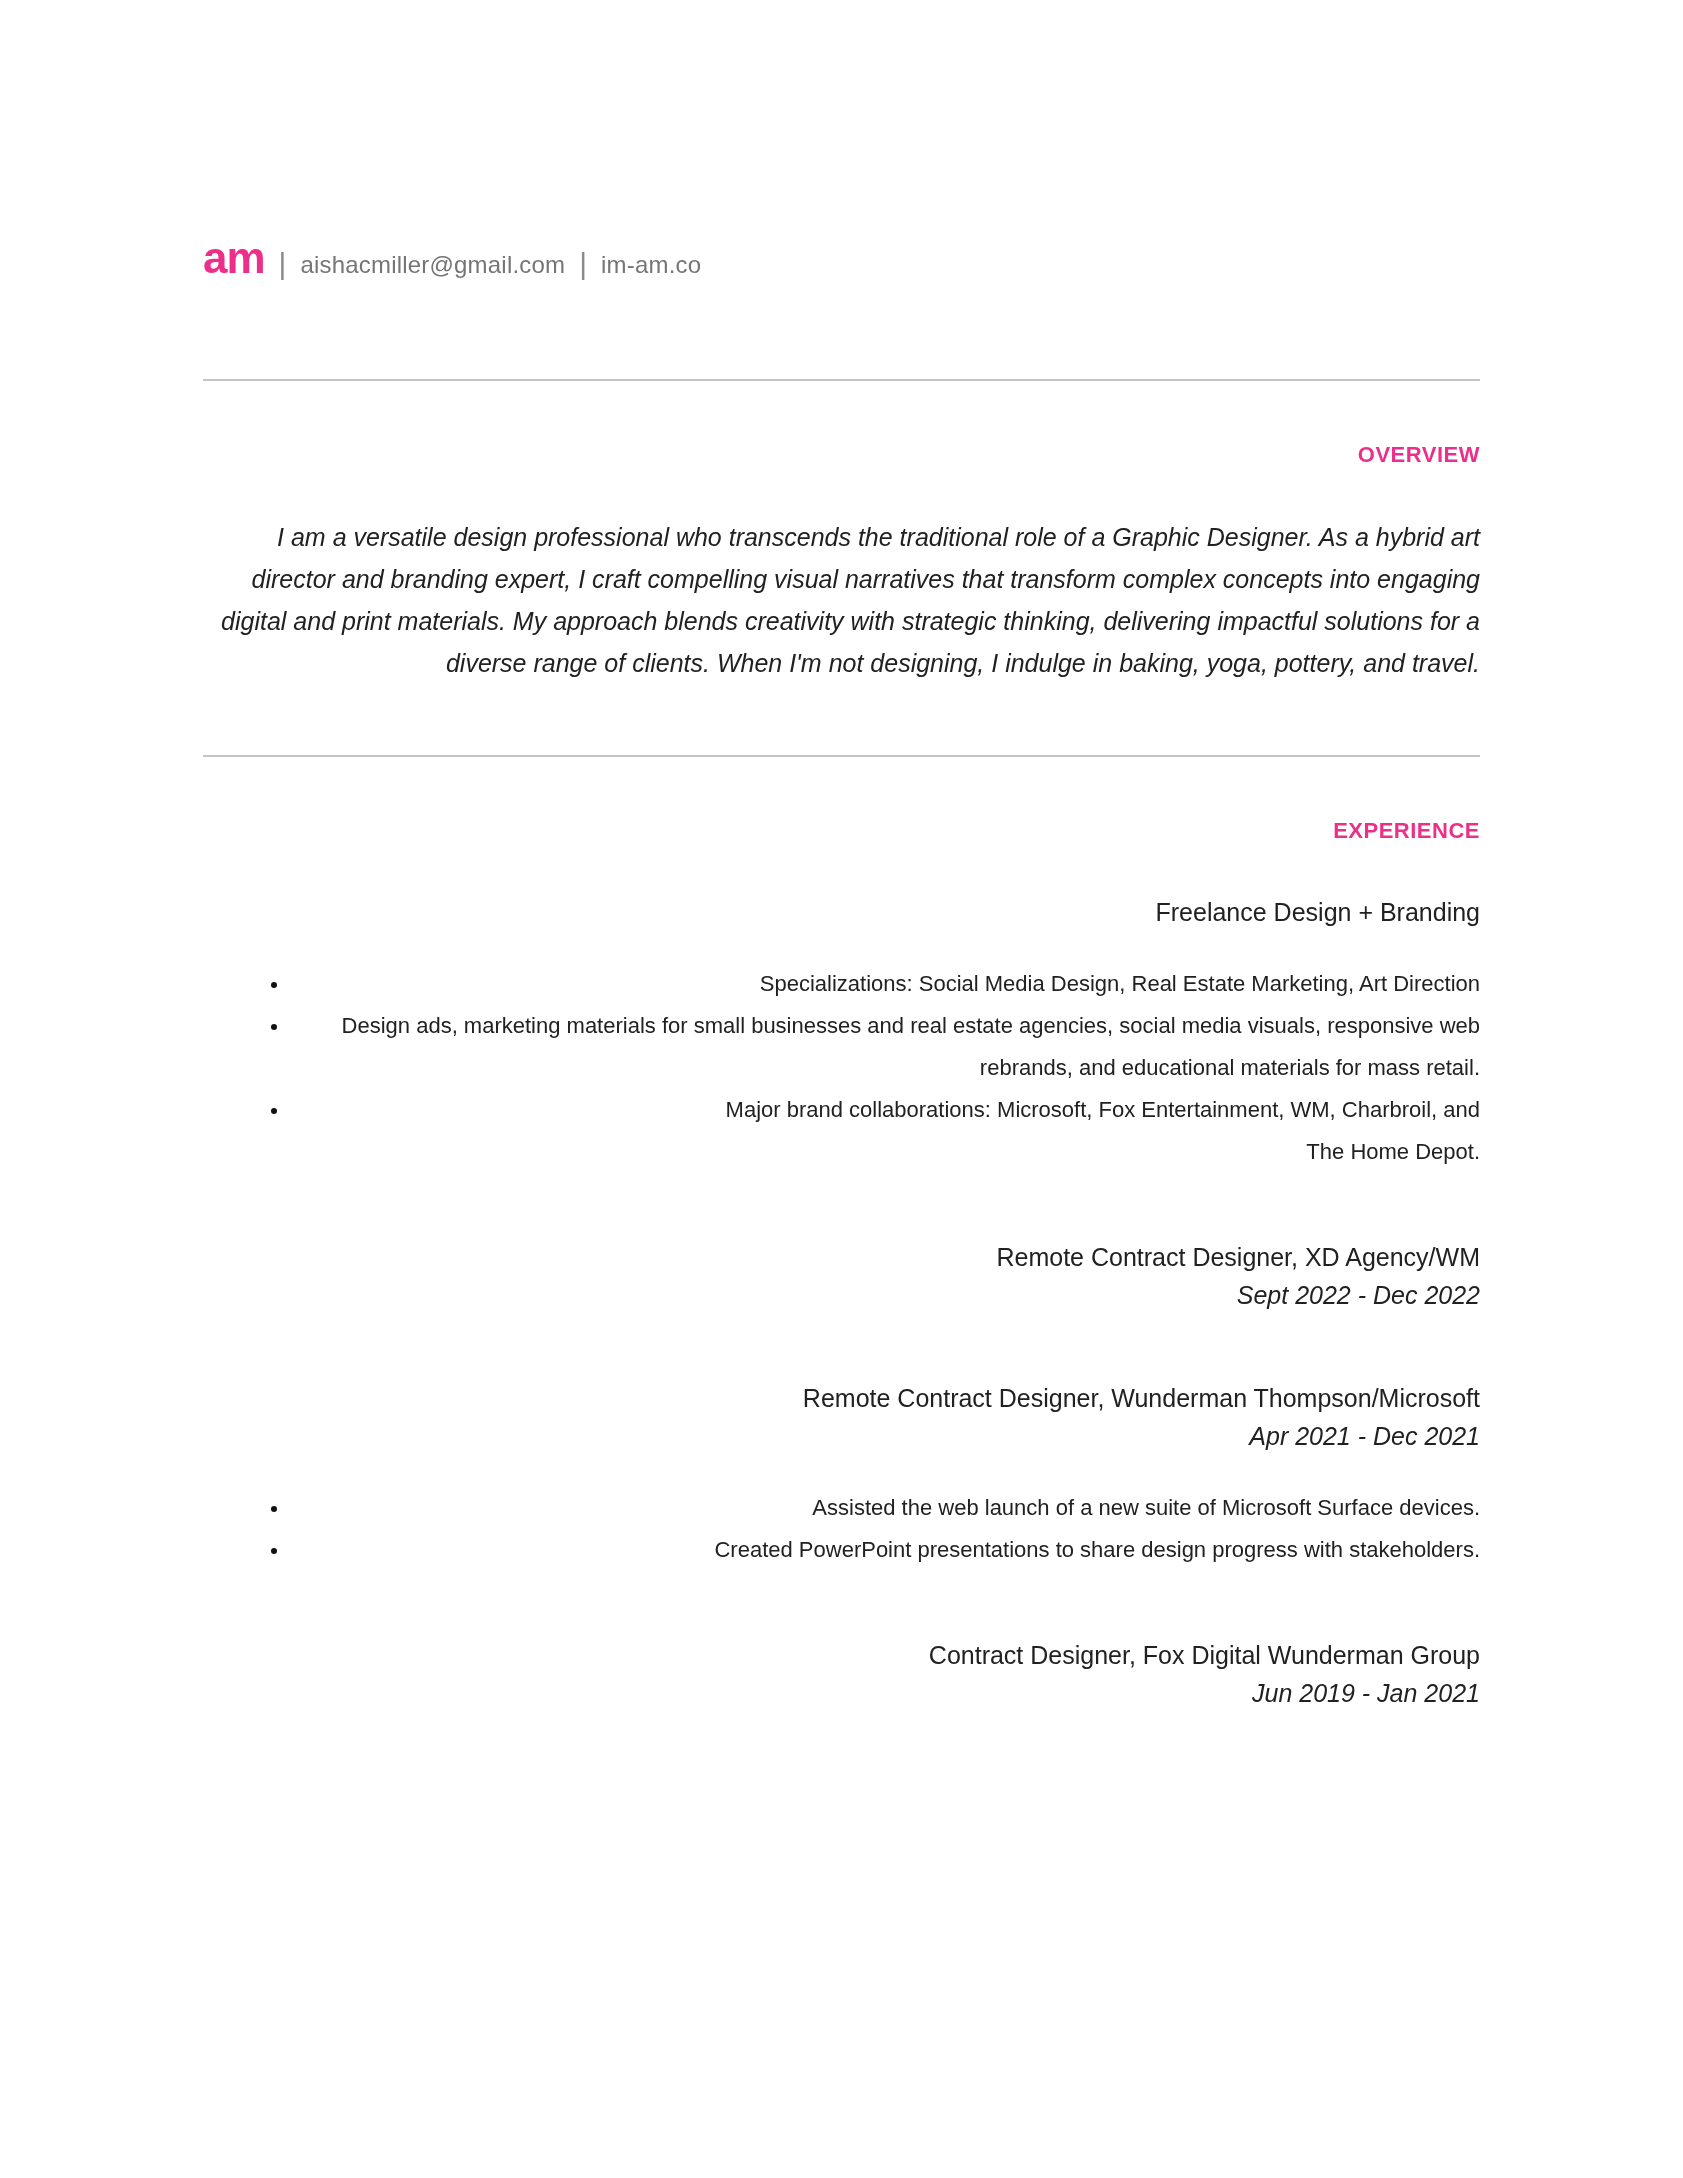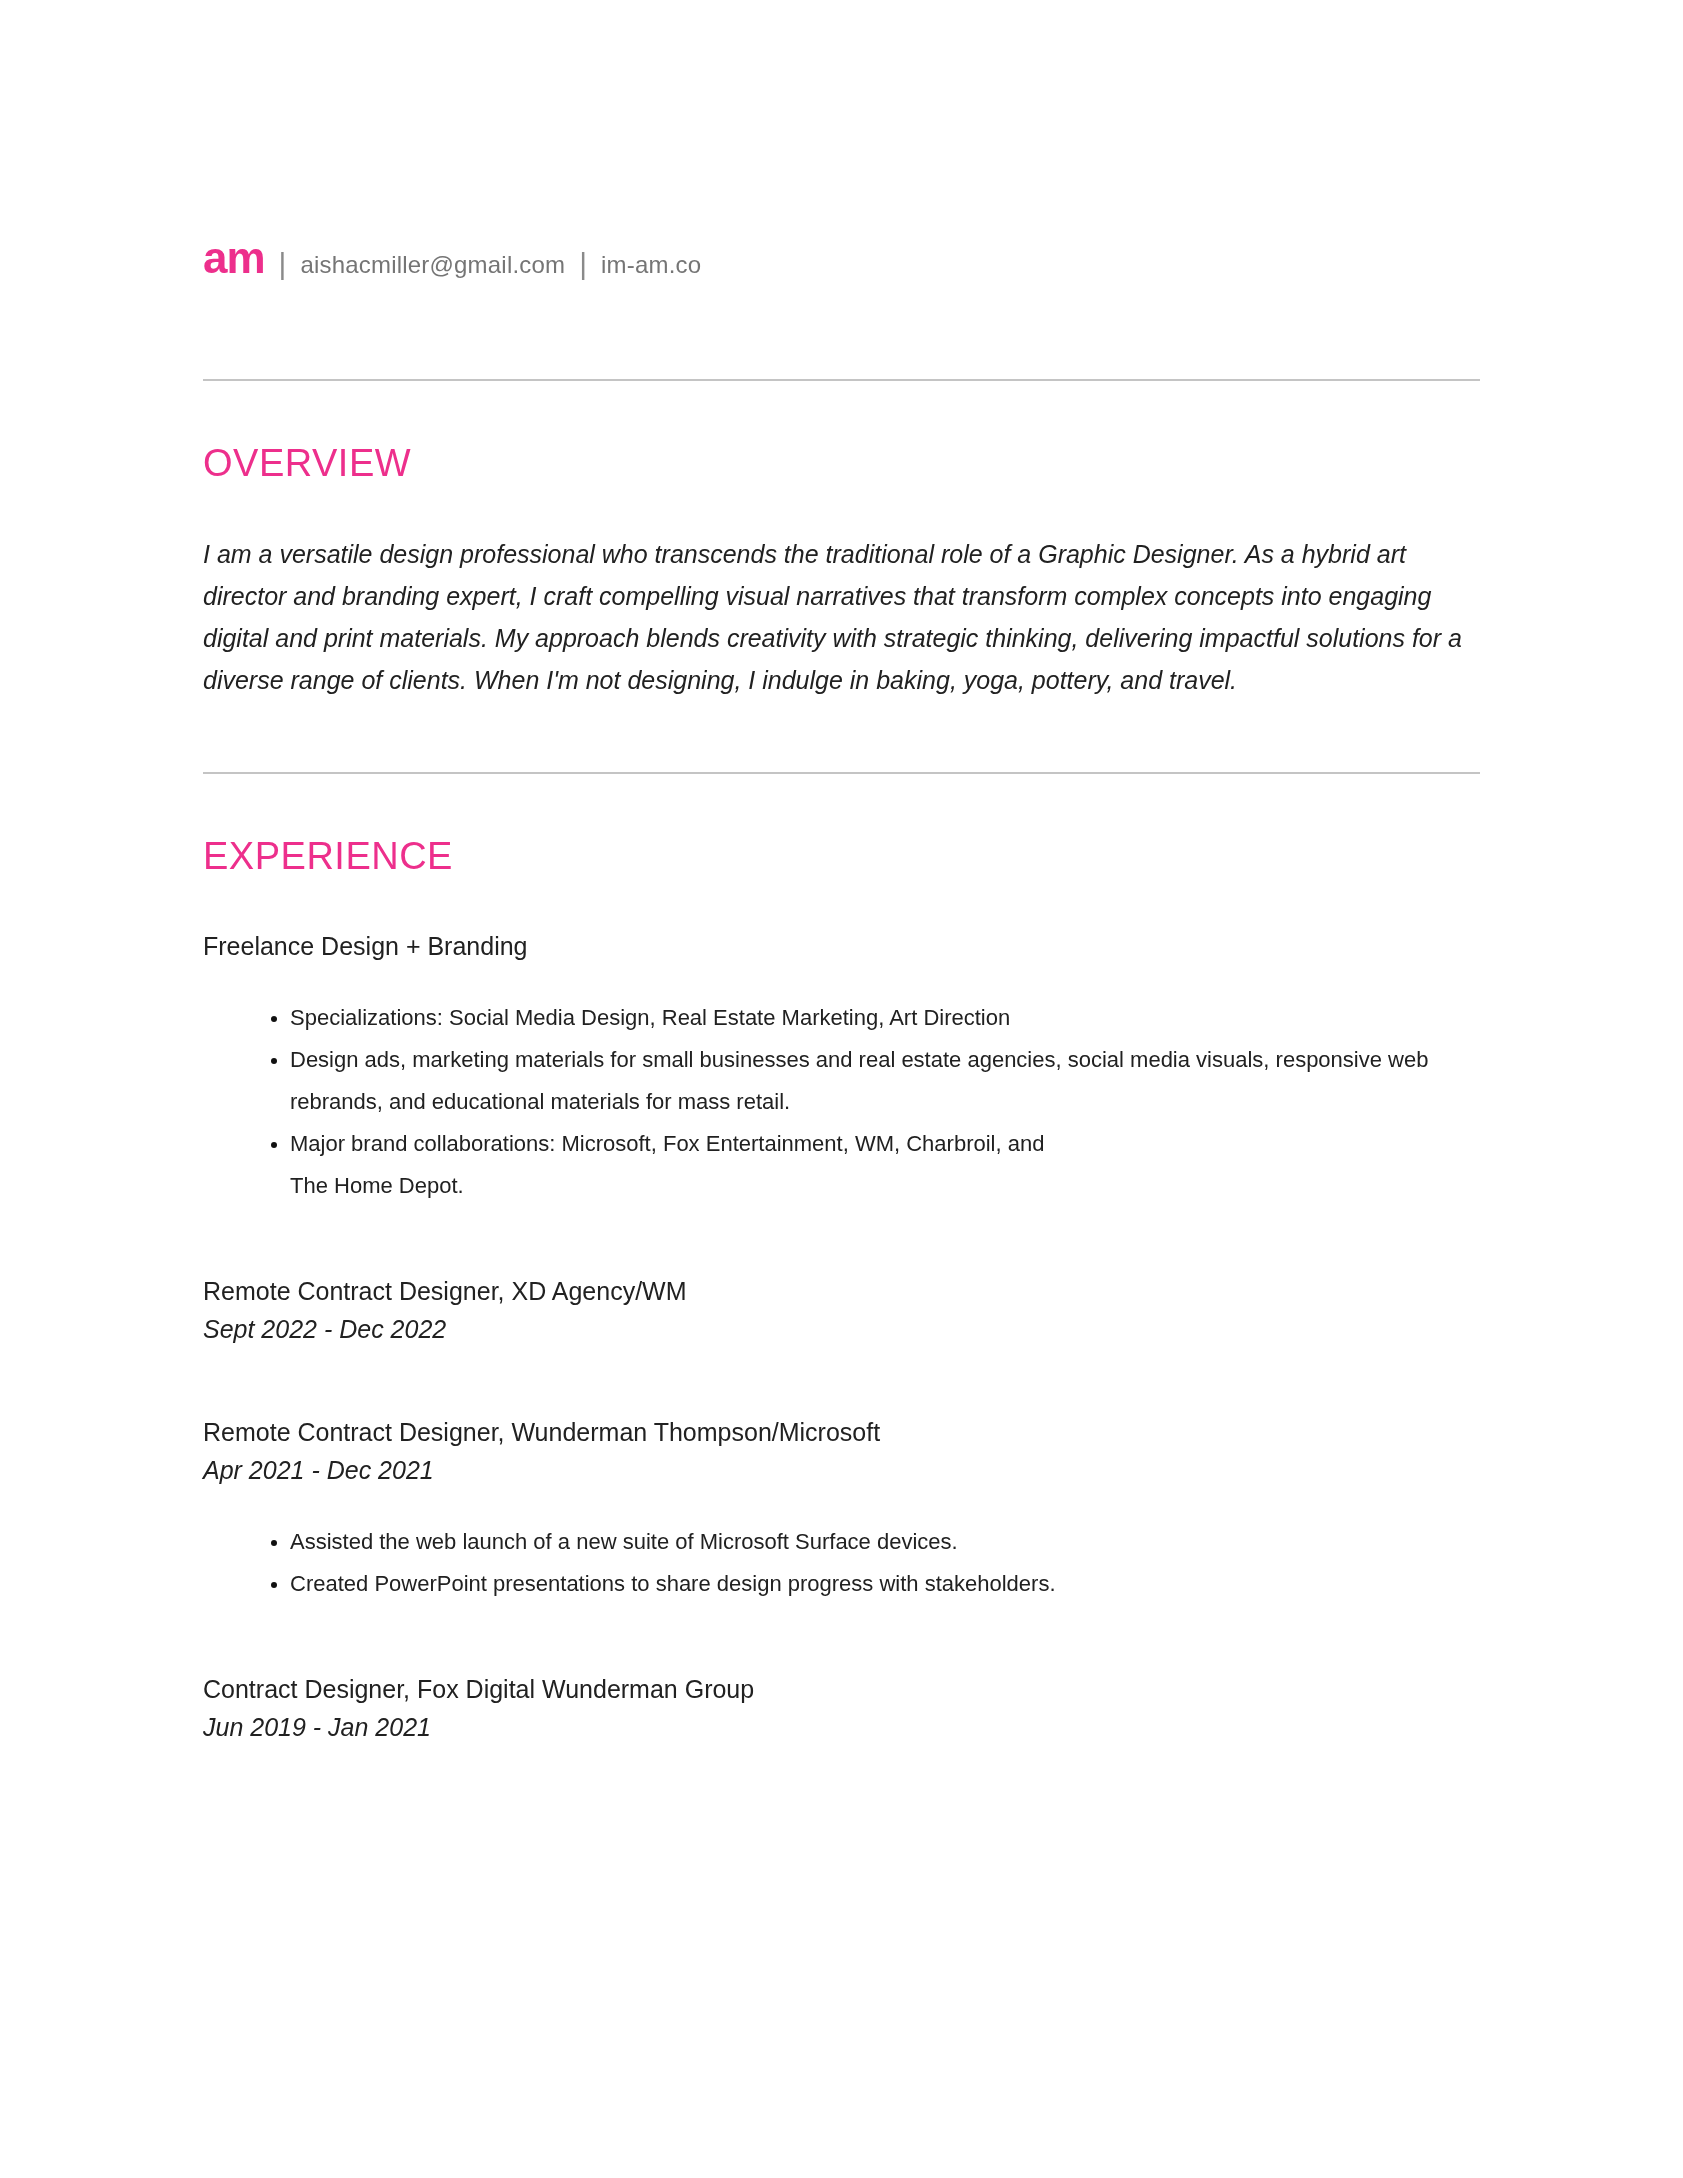--- a/index.html
+++ b/index.html
@@ -11,20 +11,21 @@
   *{box-sizing:border-box;margin:0;padding:0;}
   html,body{background:#ffffff;}
   body{font-family:"Liberation Sans","DejaVu Sans",sans-serif;color:var(--text);}
   .page{
     position:relative;
     width:1683px;
     height:2178px;
     background:#ffffff;
     padding:236px 203px 0 203px;
     overflow:hidden;
+    text-align:right;
   }
   
   .header{
     display:flex;
     align-items:baseline;
     gap:14px;
   }
   .logo{
     color:var(--accent);
     font-size:44px;
@@ -49,22 +50,22 @@
     border:none;
     height:2px;
     width:100%;
     background:var(--divider);
   }
   .rule-1{margin-top:99px;}
   .rule-2{margin-top:71px;}
   
   .section-title{
     color:var(--accent);
-    font-size:38px;
-    font-weight:400;
+    font-size:22px;
+    font-weight:700;
     letter-spacing:0.5px;
     margin-top:61px;
   }
   
   .body-text{
     margin-top:48px;
     font-size:25px;
     line-height:42px;
     max-width:1287px;
     font-style:italic;

